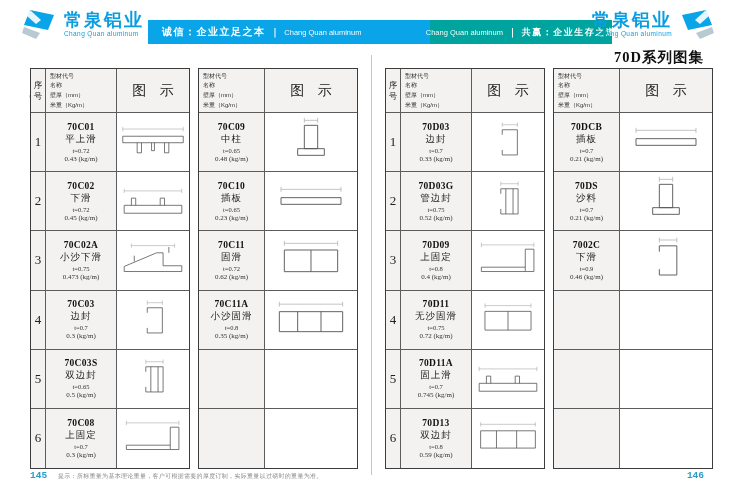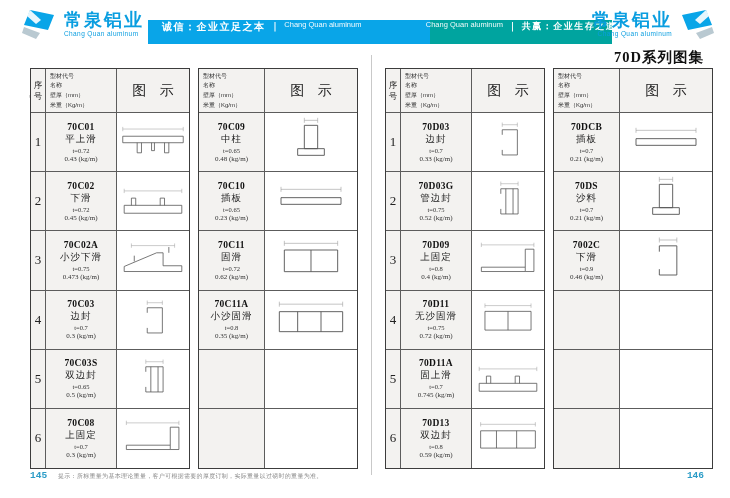--- a/index.html
+++ b/index.html
@@ -14,21 +14,21 @@
     font-family:"Liberation Sans", sans-serif;overflow:hidden;
   }
   
   .logo{position:absolute;top:9px;display:flex;align-items:center;gap:8px;}
   .logo-left{left:22px;}
   .logo-right{right:16px;}
   .logo-text{display:flex;flex-direction:column;line-height:1;}
   .logo-right .logo-text{align-items:flex-end;text-align:right;}
   .logo-name{font-size:18px;font-weight:bold;color:var(--logo-blue);letter-spacing:2px;}
   .logo-sub{font-size:6.5px;color:var(--logo-blue);margin-top:2px;letter-spacing:.4px;}
-  .banner{position:absolute;top:20px;height:24px;display:flex;align-items:flex-start;color:#fff;box-sizing:border-box;}
+  .banner{position:absolute;top:20px;height:24px;display:flex;align-items:center;color:#fff;box-sizing:border-box;}
   .banner-blue{left:148px;width:282px;background:var(--banner-blue);padding-left:14px;}
   .banner-teal{left:430px;width:182px;background:var(--banner-teal);justify-content:center;}
   .banner .zh{font-weight:bold;font-size:10px;letter-spacing:1.5px;white-space:nowrap;}
   .banner-teal .zh{font-size:9px;}
   .banner .en{font-size:7.5px;opacity:.95;white-space:nowrap;}
   .banner .sep{margin:0 5px;font-size:9px;font-weight:bold;}
   
   .page-title{position:absolute;top:48px;font-family:"Liberation Serif", serif;font-weight:bold;font-size:14.5px;color:#111;letter-spacing:1px;}
   #title-left{left:29px;margin-top:43px;}
   #title-right{right:26px;}

